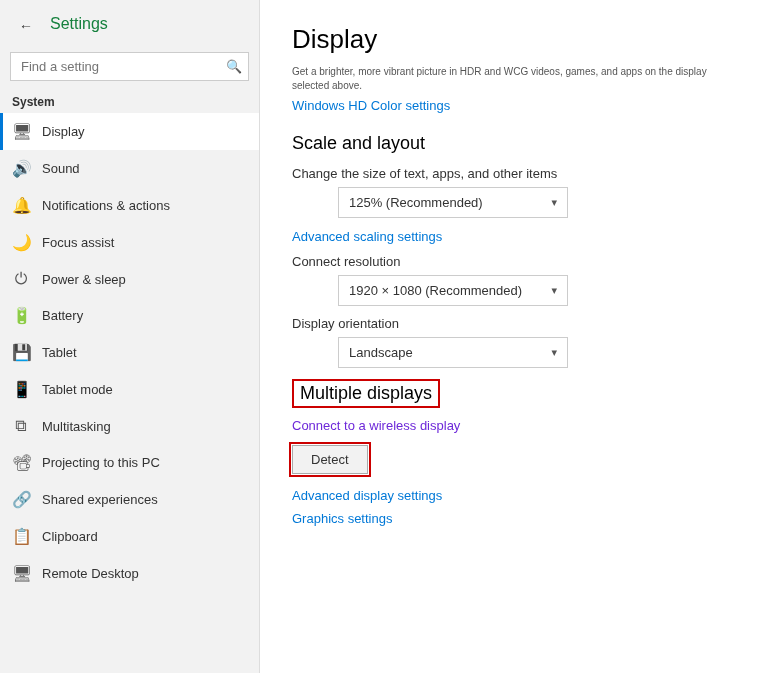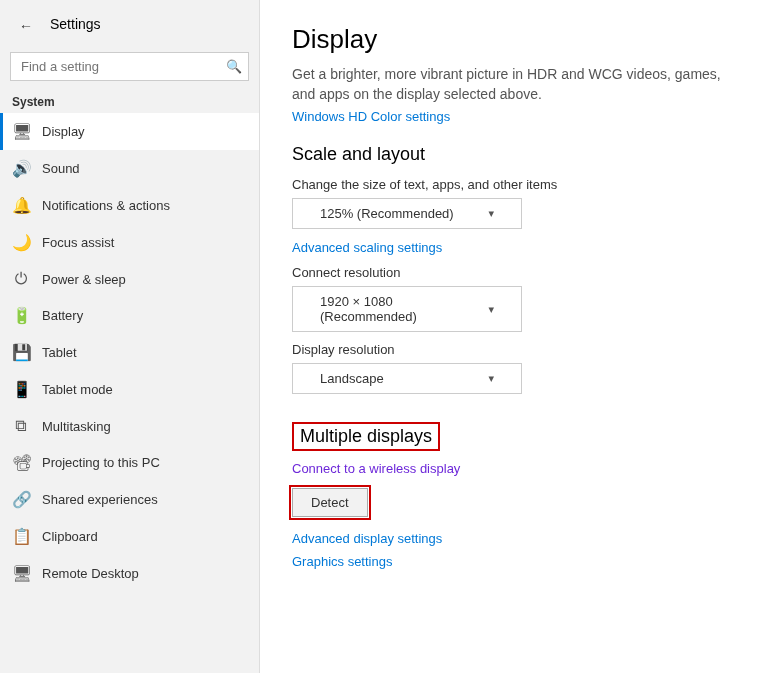--- a/index.html
+++ b/index.html
@@ -39,23 +39,23 @@
       align-items: center;
       justify-content: center;
       cursor: pointer;
       border: none;
       background: transparent;
       font-size: 14px;
       color: #333;
     }
 
     .sidebar-title {
-      font-size: 14px;
+      font-size: 16px;
       font-weight: 400;
-      color: #000000;
+      color: #15803d;
     }
 
     .search-box {
       margin: 4px 10px 8px 10px;
       position: relative;
       display: flex;
       align-items: center;
     }
 
     .search-input {
@@ -128,21 +128,21 @@
     }
 
     .page-title {
       font-size: 26px;
       font-weight: 300;
       color: #000;
       margin-bottom: 10px;
     }
 
     .hdr-description {
-      font-size: 14px;
+      font-size: 10px;
       color: #555;
       margin-bottom: 4px;
       line-height: 1.4;
     }
 
     .hdr-link {
       font-size: 13px;
       color: #0078d7;
       cursor: pointer;
       text-decoration: none;
@@ -159,44 +159,45 @@
       font-size: 13px;
       color: #333;
       margin-bottom: 6px;
     }
 
     .dropdown {
       display: flex;
       align-items: center;
       justify-content: space-between;
       border: 1px solid #ccc;
-      padding: 7px 27px;
+      padding: 7px 10px;
       width: 230px;
       background: #fff;
       cursor: pointer;
       margin-bottom: 10px;
       font-size: 13px;
       color: #333;
+      margin-left: 46px;
     }
 
     .dropdown .chevron {
       font-size: 11px;
       color: #555;
     }
 
     .link-text {
       font-size: 13px;
       color: #0078d7;
       cursor: pointer;
       margin-bottom: 10px;
       display: inline-block;
     }
 
     .multiple-displays-section {
-      margin-top: 28px;
+      margin-top: 11px;
     }
 
     .multiple-displays-title {
       font-size: 18px;
       font-weight: 300;
       color: #000;
       border: 2px solid #cc0000;
       display: inline-block;
       padding: 2px 6px;
       margin-bottom: 10px;
@@ -327,21 +328,21 @@
   </div>
 
   <a class="link-text">Advanced scaling settings</a>
 
   <p class="setting-label">Connect resolution</p>
   <div class="dropdown">
     <span>1920 × 1080 (Recommended)</span>
     <span class="chevron">▾</span>
   </div>
 
-  <p class="setting-label">Display resolution</p>
+  <p class="setting-label">Display orientation</p>
   <div class="dropdown">
     <span>Landscape</span>
     <span class="chevron">▾</span>
   </div>
 
   <div class="multiple-displays-section">
     <div class="multiple-displays-title">Multiple displays</div>
 
     <a class="connect-link">Connect to a wireless display</a>
 

